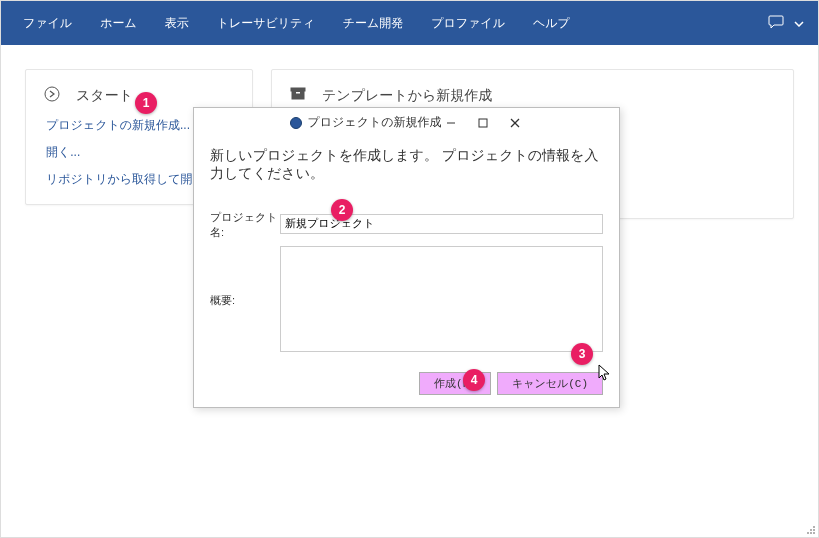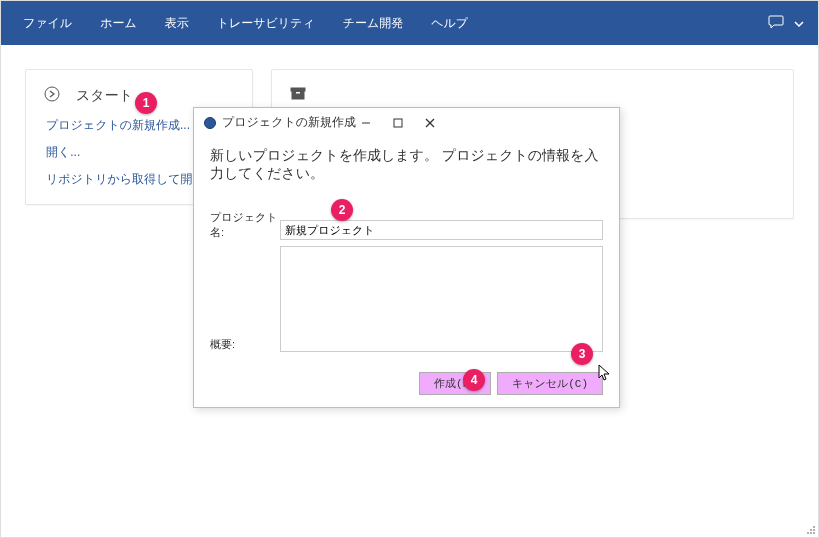--- a/index.html
+++ b/index.html
@@ -17,28 +17,28 @@
 .right-col { flex: 1; }
 .template-card { padding: 16px 18px; min-height: 150px; }
 .card-header { display: flex; align-items: center; gap: 16px; font-size: 14px; color: #444; margin-bottom: 12px; }
 .card-header svg { width: 16px; height: 16px; }
 .link-list { display: flex; flex-direction: column; gap: 10px; padding-left: 2px; }
 .link { color: #2b579a; cursor: pointer; font-size: 12px; }
 .faded { color: #bbb; font-size: 12px; }
 .template-row { display: flex; gap: 80px; color: #bbb; font-size: 12px; padding-left: 20px; }
 
 .dialog { position: absolute; left: 192px; top: 106px; width: 427px; background: #fff; border: 1px solid #bdbdbd; box-shadow: 2px 2px 8px rgba(0,0,0,0.15); }
-.titlebar { display: flex; align-items: center; justify-content: flex-start; padding: 6px 8px 6px 10px; }
+.titlebar { display: flex; align-items: center; justify-content: center; padding: 6px 8px 6px 10px; }
 .titlebar-left { display: flex; align-items: center; gap: 6px; font-size: 12px; color: #333; }
 .app-icon { width: 12px; height: 12px; border-radius: 50%; background: #2b579a; display: inline-block; border: 1px solid #1a3e6e; }
 .titlebar-btns { display: flex; gap: 12px; }
 .tbtn { width: 20px; height: 16px; display: flex; align-items: center; justify-content: center; cursor: pointer; }
 .dialog-body { padding: 10px 16px 12px 16px; }
 .desc { font-size: 14px; color: #333; margin-bottom: 24px; }
-.form-row { display: flex; align-items: flex-end; margin-bottom: 6px; }
+.form-row { display: flex; align-items: center; margin-bottom: 6px; }
 .form-label { width: 70px; font-size: 11px; color: #333; padding-top: 3px; }
 .text-input { flex: 1; border: 1px solid #ccc; height: 20px; font-size: 11px; padding: 2px 4px; background: #fff; }
 .textarea { flex: 1; border: 1px solid #ccc; height: 106px; background: #fff; resize: none; }
 .profile-row { display: flex; align-items: center; margin-top: 6px; }
 .profile-row .text-input { flex: 1; }
 .browse-btn { width: 22px; height: 20px; border: 1px solid #7aa7d6; background: #d6e7f7; margin-left: 4px; display: flex; align-items: center; justify-content: center; font-size: 10px; cursor: pointer; color: #333; }
 .dialog-footer { display: flex; justify-content: flex-end; gap: 6px; padding: 2px 16px 12px 16px; }
 .dlg-btn { border: 1px solid #adadad; background: #f0abfc; padding: 3px 14px; font-size: 11px; cursor: pointer; color: #333; font-family: Liberation Mono, monospace; }
 
 .callout { position: absolute; width: 22px; height: 22px; border-radius: 50%; background: #e91e63; color: #fff; font-size: 12px; font-weight: bold; display: flex; align-items: center; justify-content: center; box-shadow: 0 1px 3px rgba(0,0,0,0.3); z-index: 20; }
@@ -56,20 +56,21 @@
 </head>
 <body>
 
 <div class="menubar">
   <div class="menubar-left">
     <div class="menu-item">ファイル</div>
     <div class="menu-item">ホーム</div>
     <div class="menu-item">表示</div>
     <div class="menu-item">トレーサビリティ</div>
     <div class="menu-item">チーム開発</div>
+    <div class="menu-item">プロファイル</div>
     <div class="menu-item">ヘルプ</div>
   </div>
   <div class="menubar-right">
     <span><svg width="16" height="14" viewBox="0 0 16 14">
           <path d="M2 1h12a1 1 0 011 1v7a1 1 0 01-1 1H6l-3 3V10H2a1 1 0 01-1-1V2a1 1 0 011-1z" stroke="#fff" stroke-width="1" fill="none"></path>
         </svg></span>
     <span><svg width="10" height="6" viewBox="0 0 10 6">
           <path d="M1 1l4 4 4-4" stroke="#fff" stroke-width="1.5" fill="none"></path>
         </svg></span>
   </div>
@@ -93,20 +94,21 @@
     </div>
   </div>
   <div class="right-col">
     <div class="card template-card">
       <div class="card-header">
         <span><svg viewBox="0 0 16 16">
               <rect x="2" y="4" width="12" height="9" stroke="#555" fill="#555"></rect>
               <rect x="1" y="2" width="14" height="3" stroke="#555" fill="#555"></rect>
               <rect x="6" y="6" width="4" height="1.5" fill="#fff"></rect>
             </svg></span>
+        <span>テンプレートから新規作成</span>
       </div>
       <div class="template-row">
         <span class="faded">汎用プロジェクト</span>
         <span class="faded">組み込みシステム</span>
       </div>
     </div>
   </div>
 </div>
 
 <div class="dialog">

